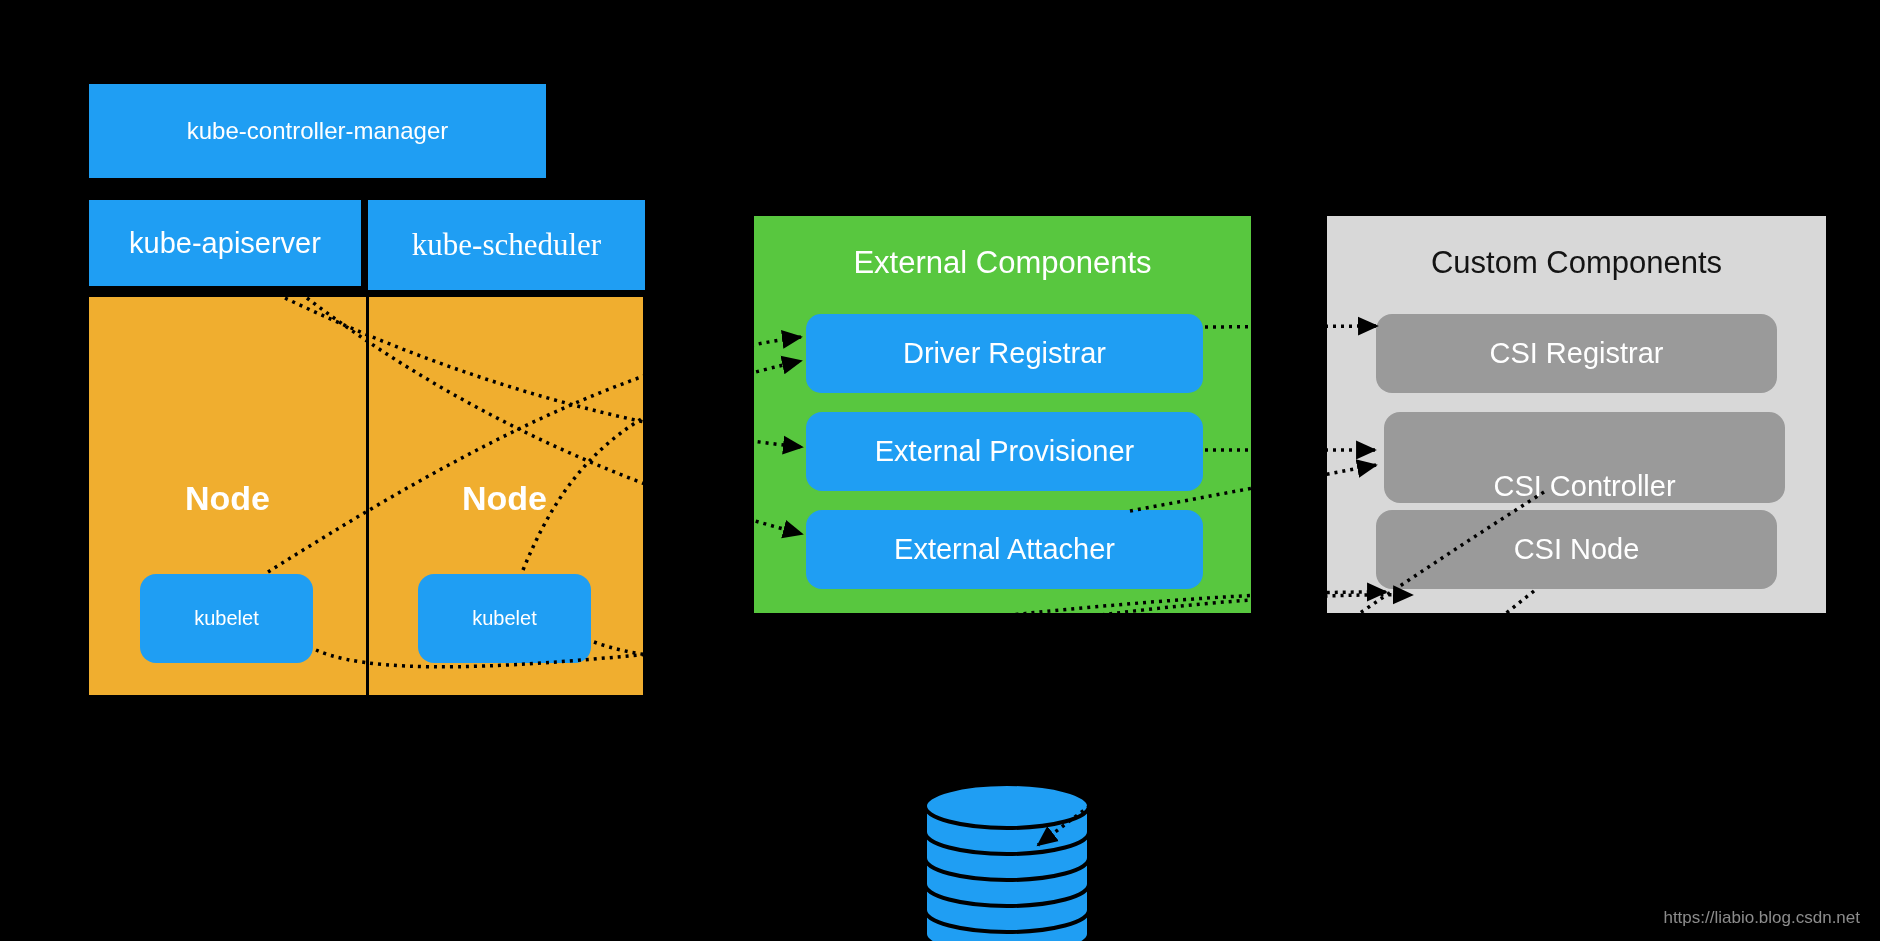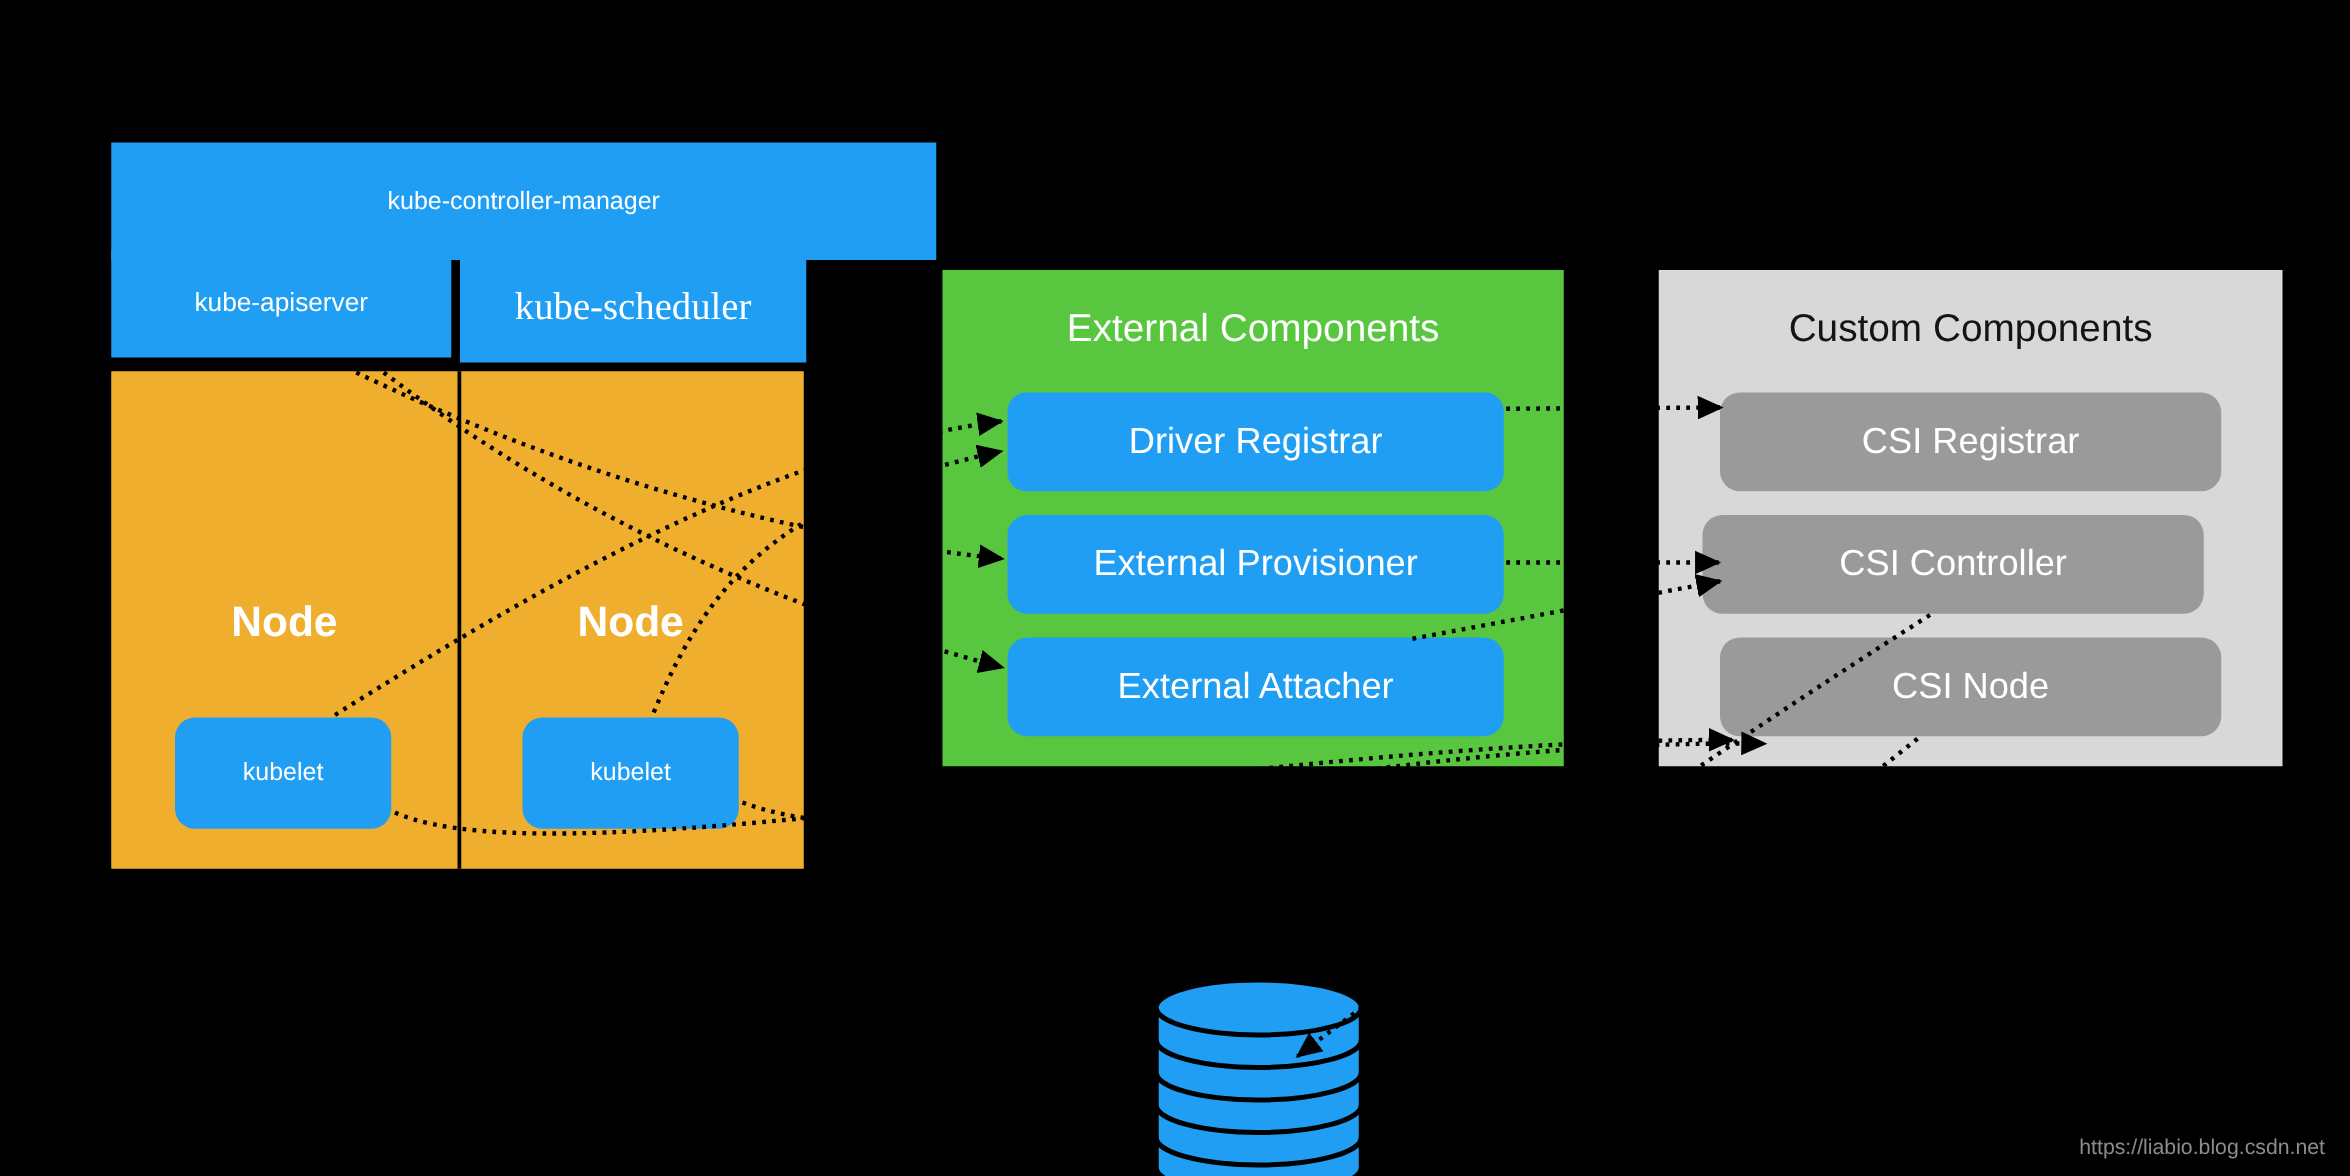--- a/index.html
+++ b/index.html
@@ -22,22 +22,22 @@
   .item.gray{background:var(--item_gray,#9A9A9A);}
   .panel-title{position:absolute;left:0;right:0;text-align:center;font-size:31px;}
   .green-panel .panel-title{color:#ffffff;top:25px;height:44px;line-height:44px;}
   .gray-panel .panel-title{color:#141414;top:25px;height:44px;line-height:44px;}
   .node-label{position:absolute;color:#fff;font-size:34px;font-weight:700;
               text-align:center;line-height:42px;}
   .kubelet{position:absolute;width:173px;height:89px;border-radius:16px;
            background:var(--blue,#1F9EF3);display:flex;align-items:center;
            justify-content:center;color:#fff;font-size:20px;}
   .divider{position:absolute;background:#000;}
-  .cm{left:89px;top:114px;width:660px;height:94px;font-size:20px;}
-  .api{left:89px;top:200px;width:272px;height:86px;font-size:21px;}
+  .cm{left:89px;top:84px;width:457px;height:94px;font-size:24px;}
+  .api{left:89px;top:200px;width:272px;height:86px;font-size:29px;}
   .sched{left:368px;top:200px;width:277px;height:90px;font-size:31px;font-family:Liberation Serif, serif;}
   .overlay{position:absolute;left:0;top:0;width:1880px;height:941px;
            z-index:5;pointer-events:none;}
   .dotted{fill:none;stroke:var(--line,#000);stroke-width:3.5;stroke-dasharray:3 5;}
   .cyl{fill:var(--blue,#1F9EF3);stroke:var(--line,#000);stroke-width:4;}
   .band{fill:none;stroke:var(--line,#000);stroke-width:4;}
   .watermark{position:absolute;left:1540px;top:908px;width:320px;text-align:right;
              color:var(--watermark_gray,#8C8C8C);font-size:17px;}
 </style>
 </head>
@@ -77,21 +77,21 @@
     <div class="item blue" style="left:52px;top:294px;width:397px;height:79px;align-items:center;">
       <span>External Attacher</span>
     </div>
   </div>
 
   <div class="gray-panel" style="left:1327px;top:216px;width:499px;height:397px;">
     <div class="panel-title">Custom Components</div>
     <div class="item gray" style="left:49px;top:98px;width:401px;height:79px;">
       <span>CSI Registrar</span>
     </div>
-    <div class="item gray" style="left:35px;top:196px;width:401px;height:79px;">
+    <div class="item gray" style="left:57px;top:196px;width:401px;height:91px;align-items:flex-end;">
       <span>CSI Controller</span>
     </div>
     <div class="item gray" style="left:49px;top:294px;width:401px;height:79px;">
       <span>CSI Node</span>
     </div>
   </div>
 
   <svg class="overlay" viewBox="0 0 1880 941" xmlns="http://www.w3.org/2000/svg">
     <defs>
       <marker id="arr" viewBox="0 0 12 12" refX="10" refY="6" markerWidth="6.5" markerHeight="6.5" orient="auto" markerUnits="strokeWidth">

